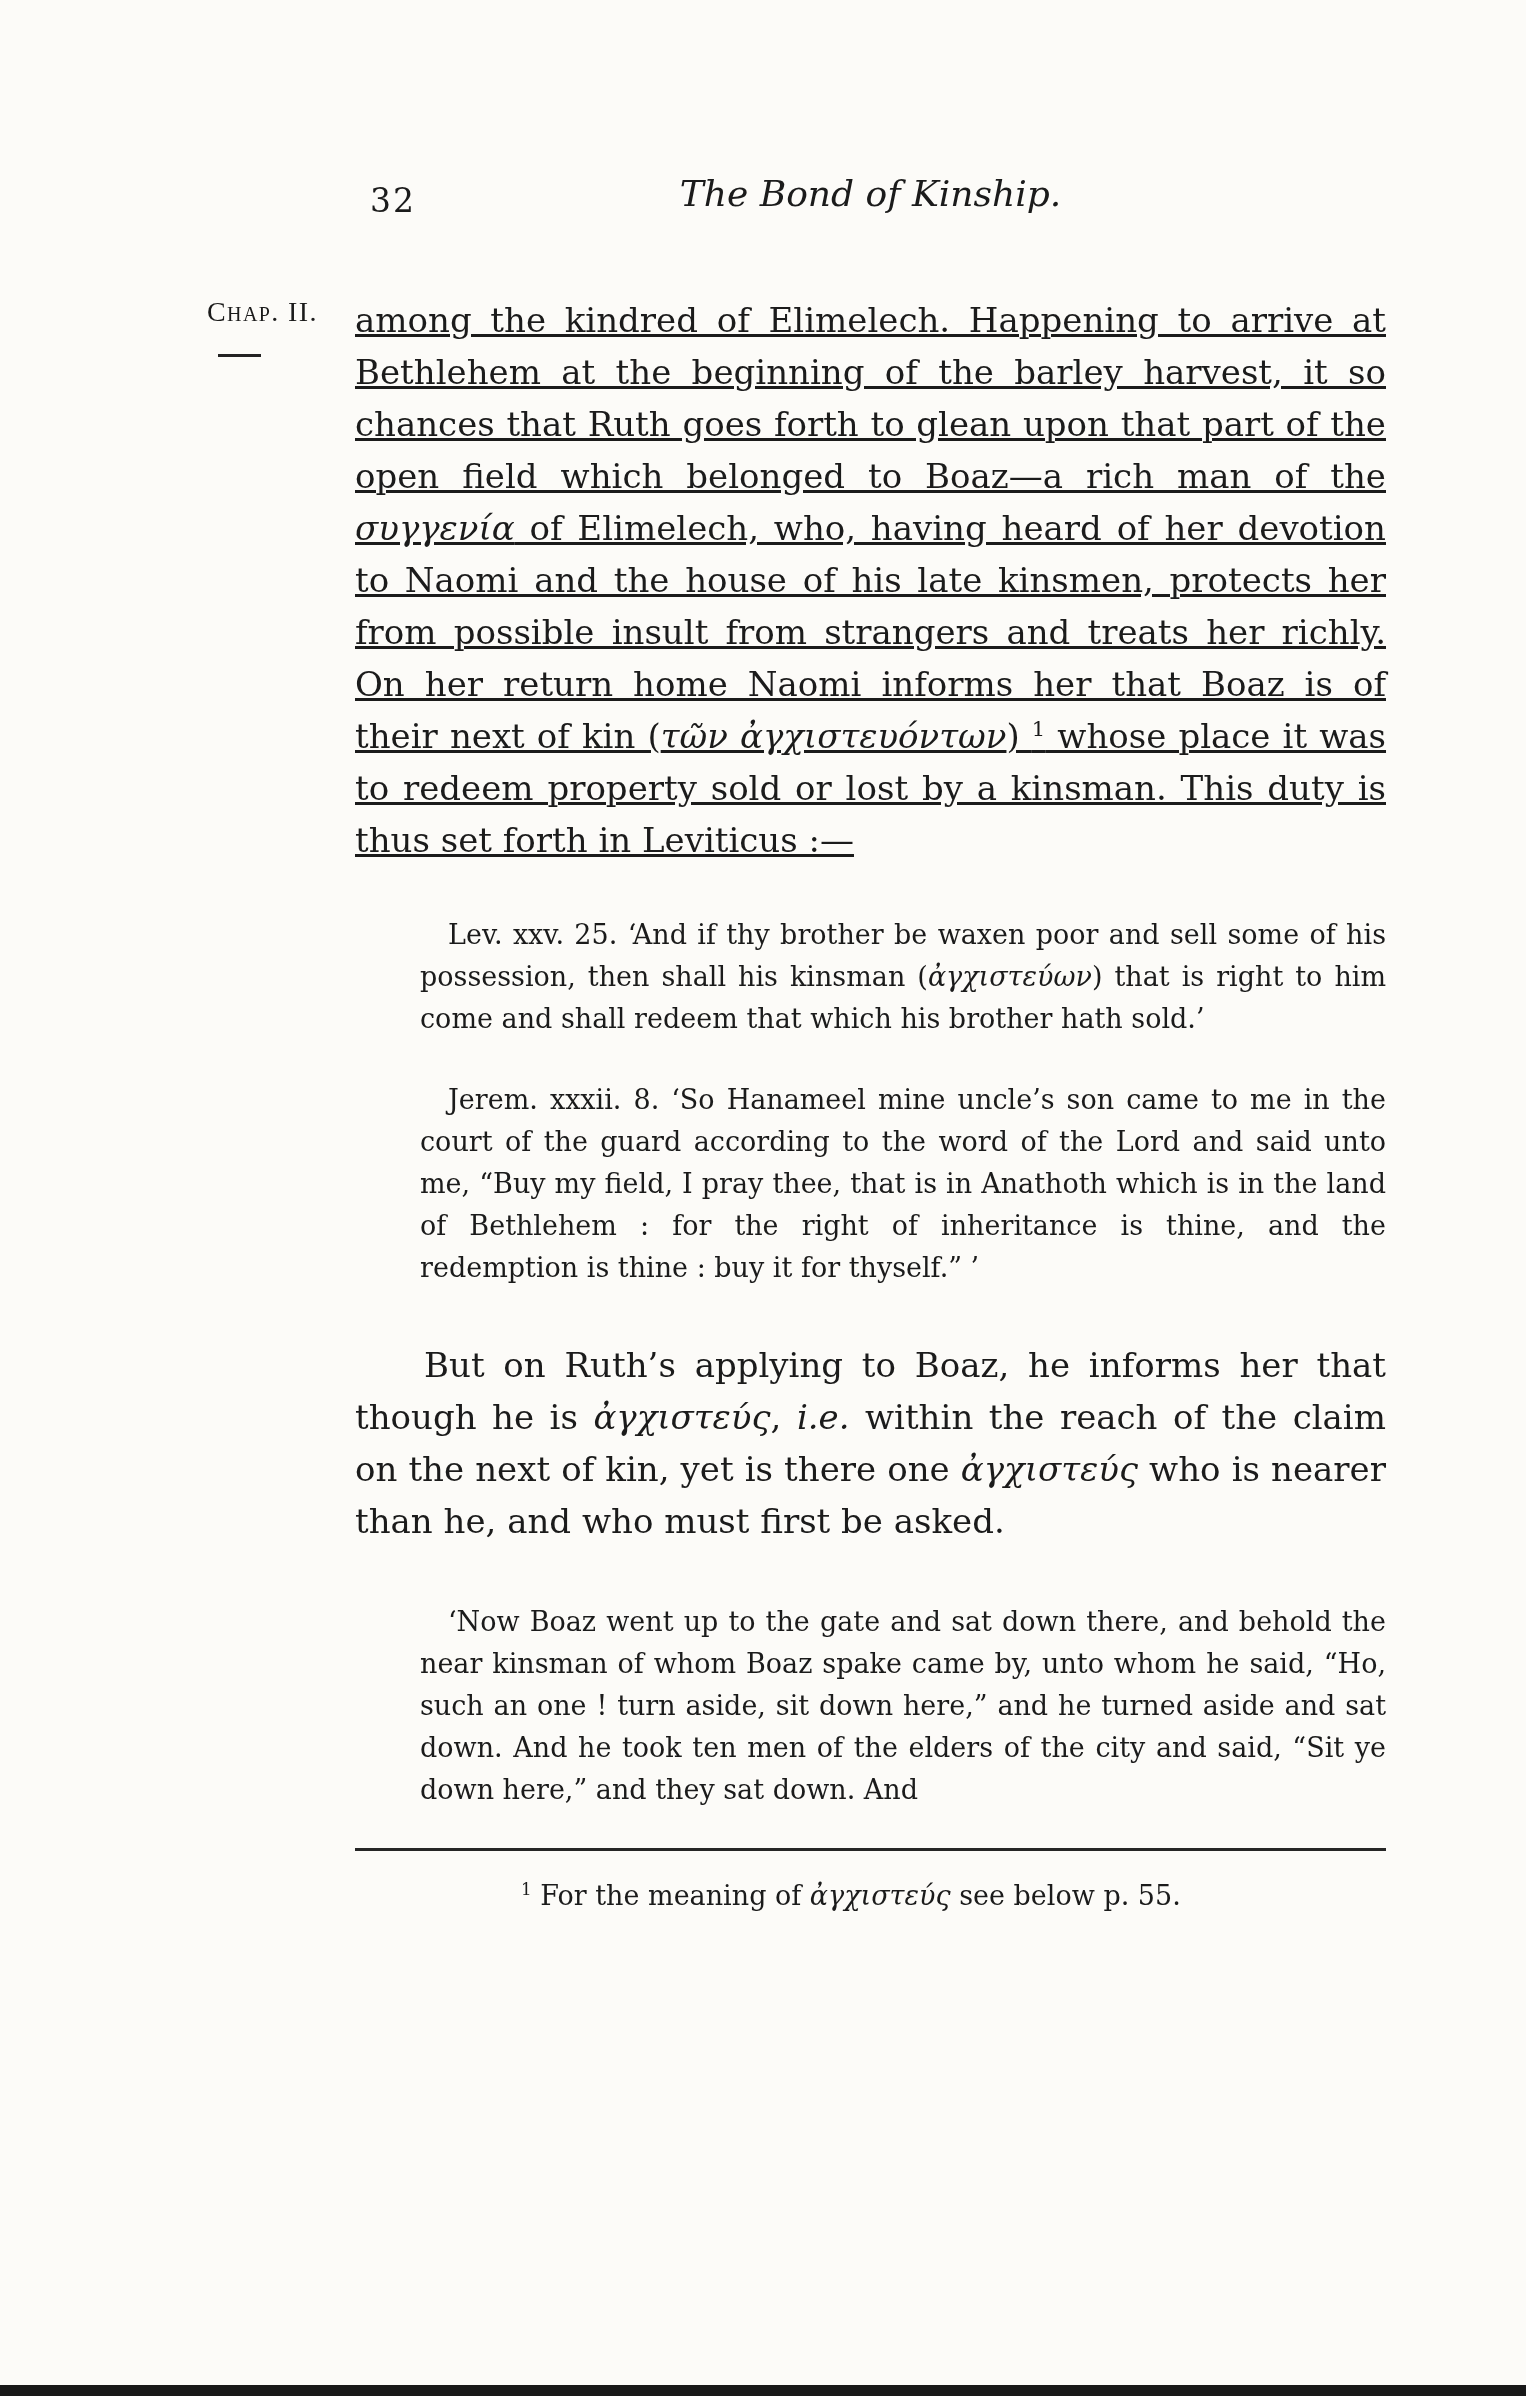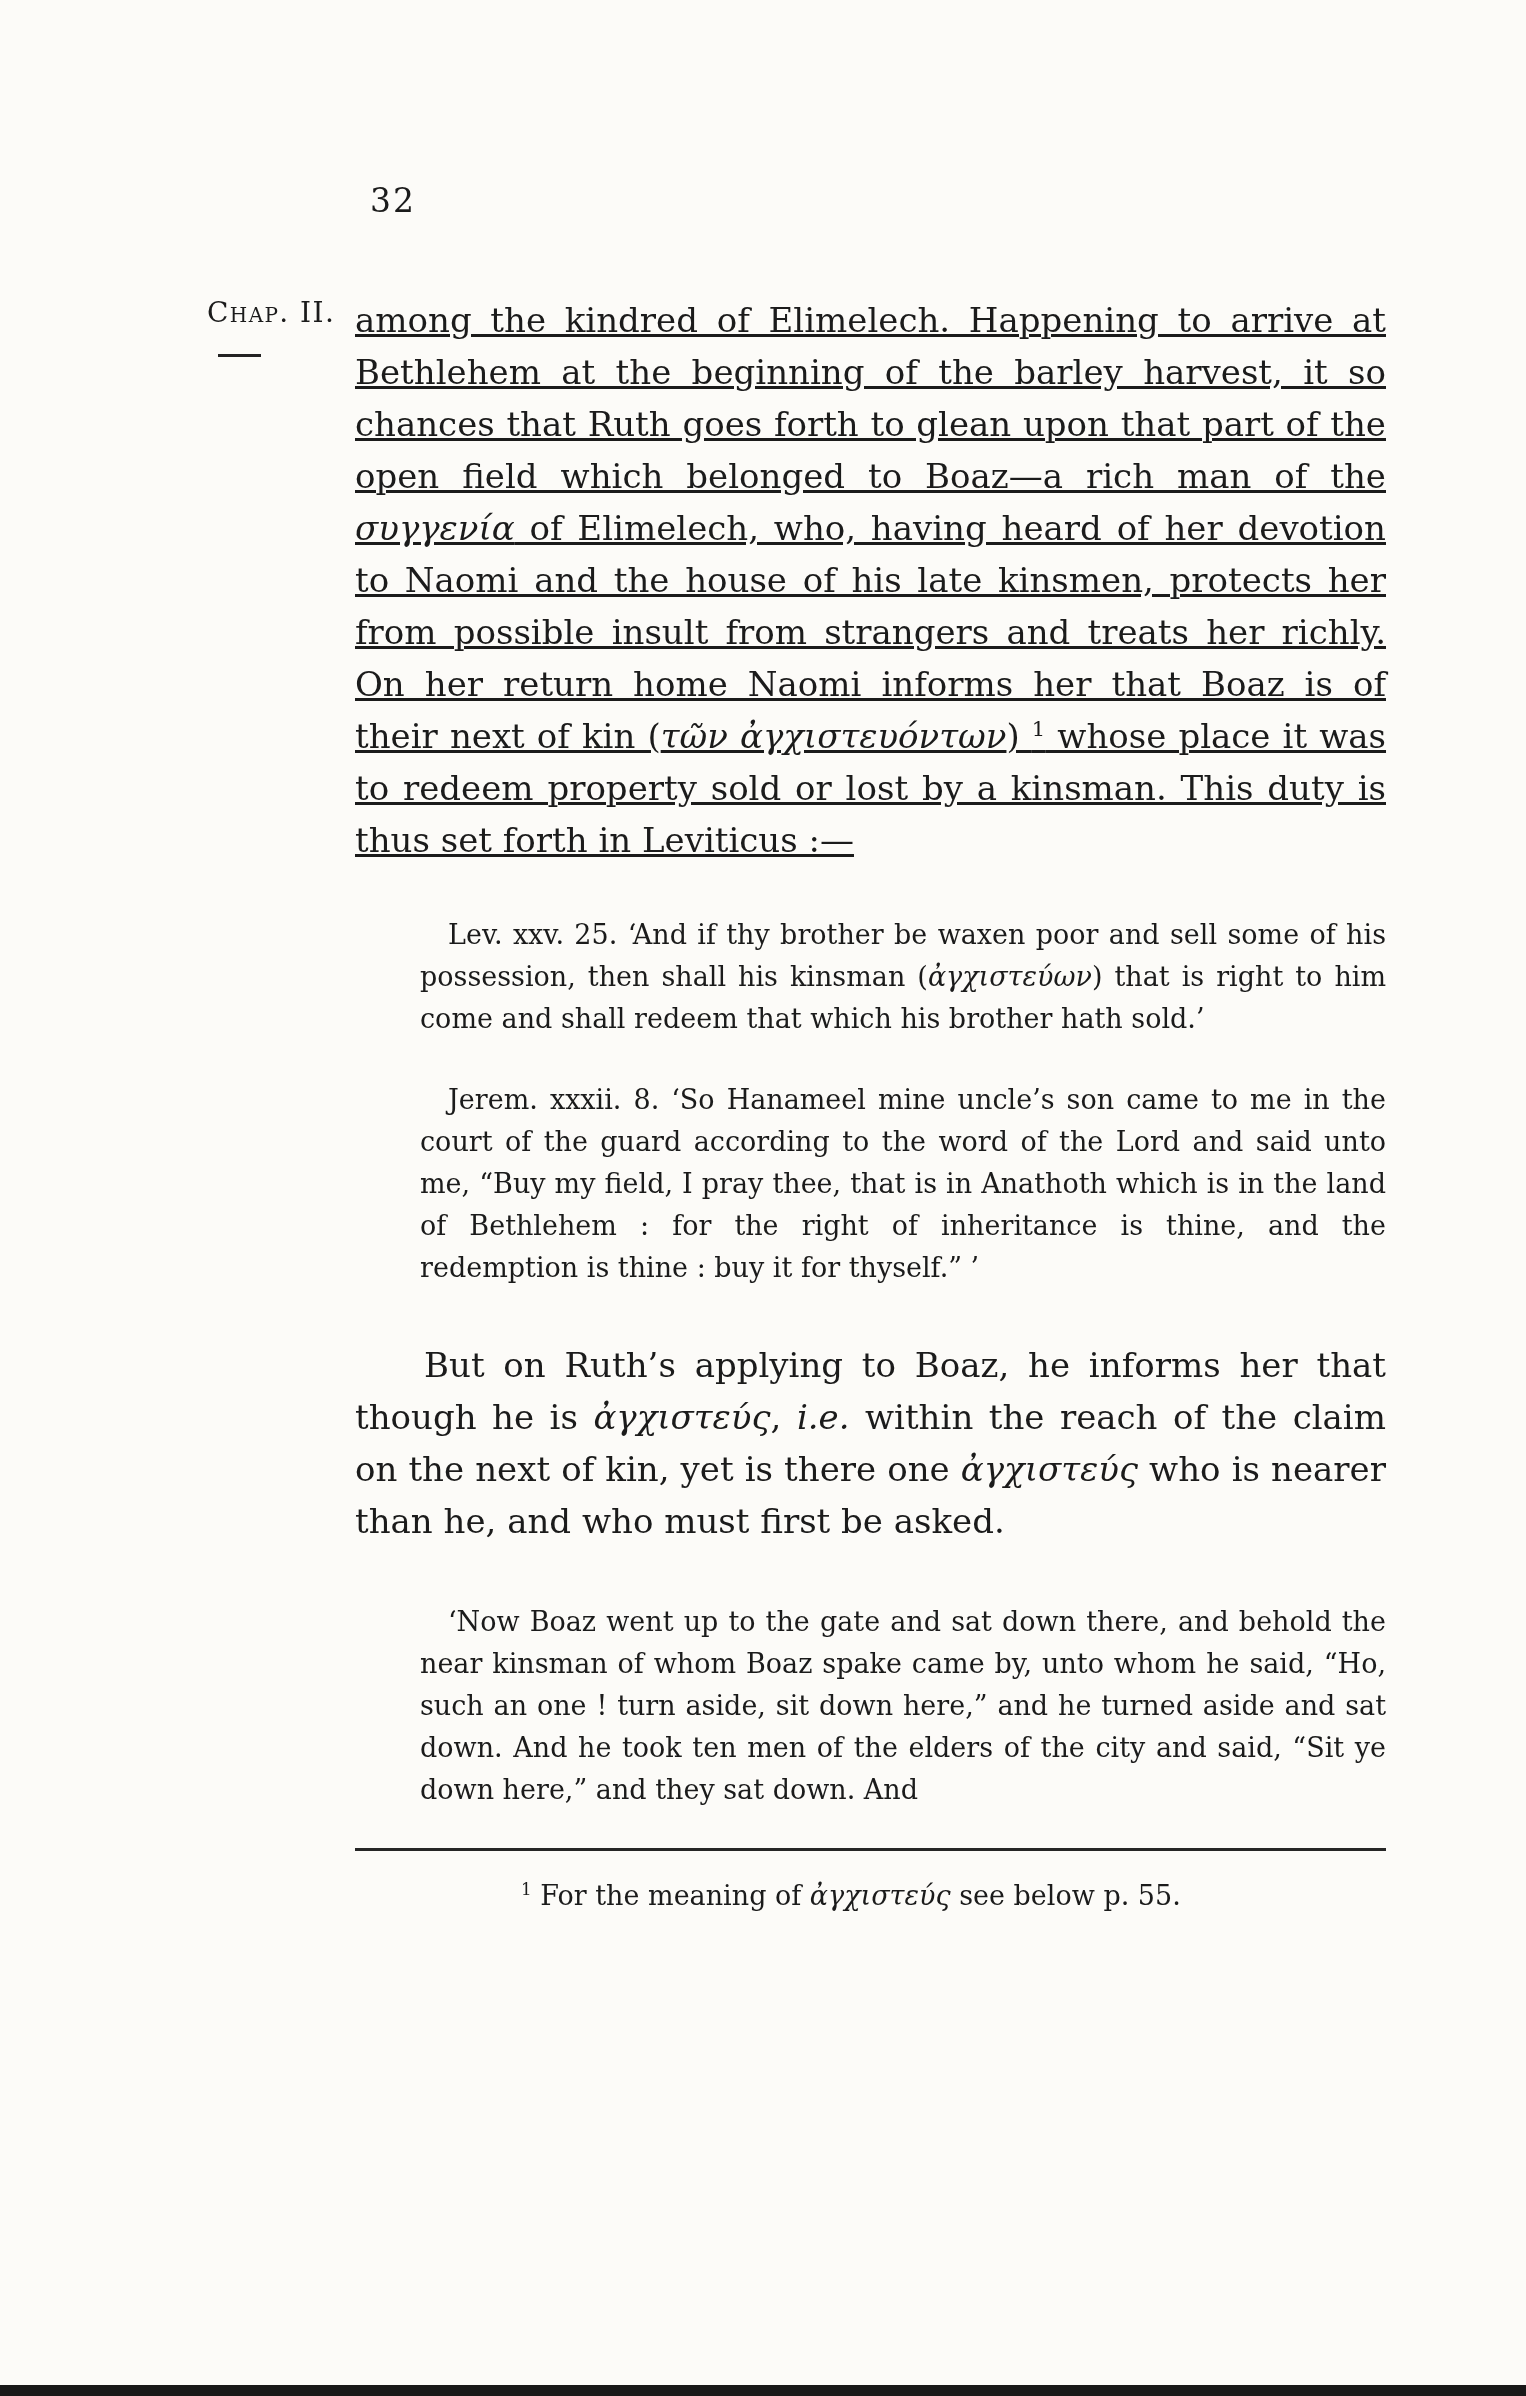--- a/index.html
+++ b/index.html
@@ -25,21 +25,21 @@
   .p2 { margin-top: 43px; }
   .q2 { margin-top: 39px; }
   .p3 { margin-top: 50px; }
   .q3 { margin-top: 54px; }
   .fn-rule { margin-top: 37px; height: 2.8px; background: #262626; width: 1031px; }
   .footnote { margin-top: 24px; font-size: 27px; margin-left: 166px; text-indent: 0; }
   sup { font-size: 0.62em; vertical-align: super; line-height: 0; }
   .greek, .emph { font-style: italic; }
   .margin-chap {
     position: absolute; left: 207px; top: 296px;
-    font-size: 28px; font-variant: small-caps; letter-spacing: 1.4px;
+    font-size: 28px; font-variant: small-caps; letter-spacing: 1.4px; font-family: Liberation Serif, serif;
   }
   .chap-rule { position: absolute; left: 218px; top: 354px; width: 43px; height: 2.8px; background: #232323; }
   .margin-note {
     position: absolute; left: 205px; top: 981px;
     width: 145px; font-size: 23px; line-height: 32px;
   }
   .scan-strip { position: absolute; left: 0; right: 0; bottom: 0; height: 12px; background: #181818; }
 </style>
 </head>
 <body>
@@ -47,20 +47,21 @@
 <div class="page">
 
   <div class="margin-chap">Chap. II.</div>
   <div class="chap-rule"></div>
 
 
   <div class="main-col">
 
     <div class="header">
       <span class="pagenum">32</span>
+      <span class="running-title">The Bond of Kinship.</span>
     </div>
 
     <p class="body-para p1"><span>among the kindred of Elimelech. Happening to arrive at Bethlehem at the beginning of the barley harvest, it so chances that Ruth goes forth to glean upon that part of the open field which belonged to Boaz—a rich man of the </span><span class="greek">συγγενία</span><span> of Elimelech, who, having heard of her devotion to Naomi and the house of his late kinsmen, protects her from possible insult from strangers and treats her richly. On her return home Naomi informs her that Boaz is of their next of kin (</span><span class="greek">τῶν ἀγχιστευόντων</span><span>) </span><sup>1</sup><span> whose place it was to redeem property sold or lost by a kinsman. This duty is thus set forth in Leviticus :—</span></p>
 
     <p class="quote q1"><span>Lev. xxv. 25.</span><span> ‘And if thy brother be waxen poor and sell some of his possession, then shall his kinsman (</span><span class="greek">ἀγχιστεύων</span><span>) that is right to him come and shall redeem that which his brother hath sold.’</span></p>
 
 
     <p class="quote q2"><span>Jerem. xxxii. 8.</span><span> ‘So Hanameel mine uncle’s son came to me in the court of the guard according to the word of the Lord and said unto me, “Buy my field, I pray thee, that is in Anathoth which is in the land of Bethlehem : for the right of inheritance is thine, and the redemption is thine : buy it for thyself.” ’</span></p>
 
     <p class="body-para indent p3"><span>But on Ruth’s applying to Boaz, he informs her that though he is </span><span class="greek">ἀγχιστεύς</span><span>, </span><span class="emph">i.e.</span><span> within the reach of the claim on the next of kin, yet is there one </span><span class="greek">ἀγχιστεύς</span><span> who is nearer than he, and who must first be asked.</span></p>

